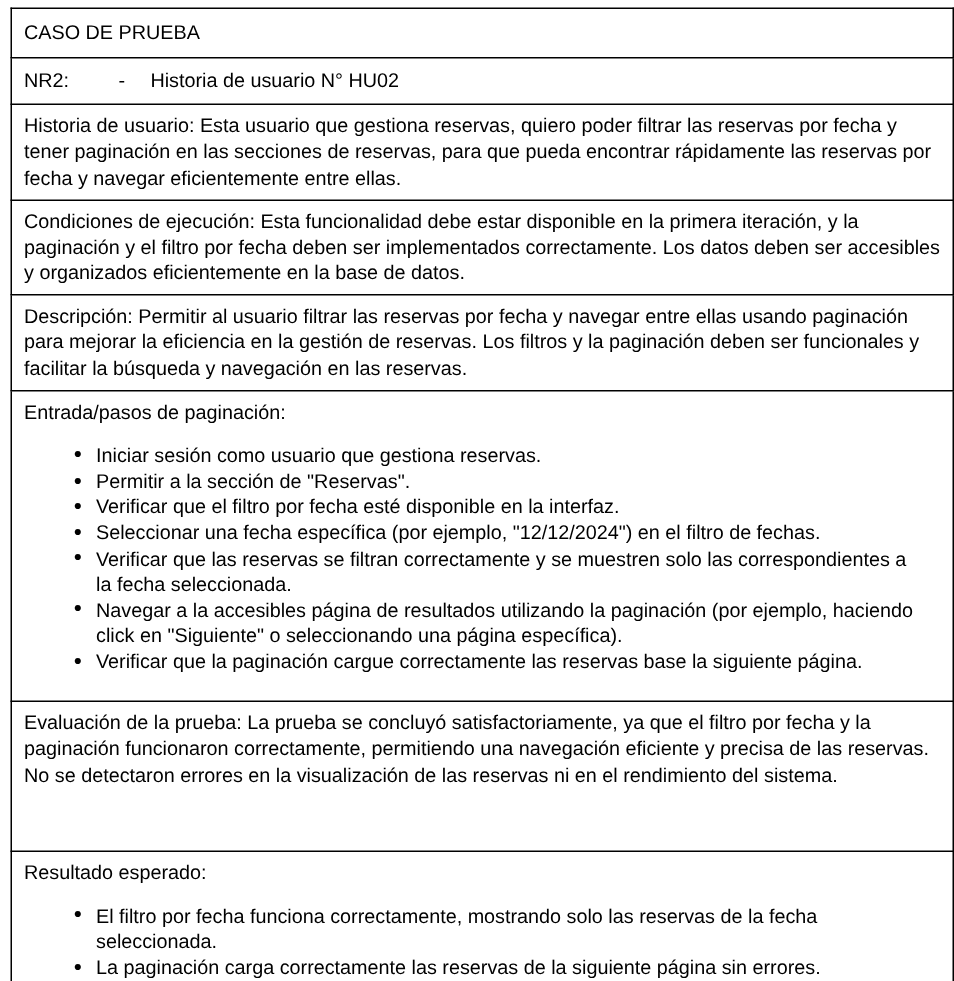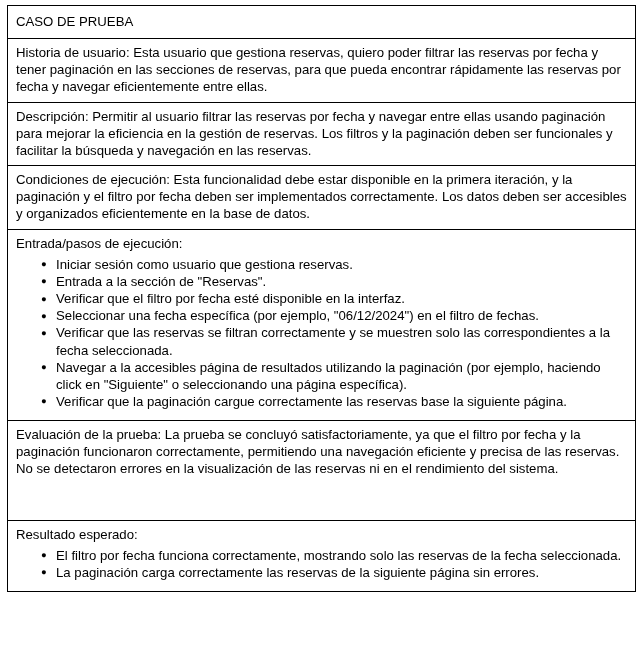--- a/index.html
+++ b/index.html
@@ -43,21 +43,21 @@
   .id-line {
     display: block;
     white-space: pre;
   }
   .para {
     display: block;
     margin: 0;
     text-align: left;
   }
   ul.steps {
-    margin: 4px;
+    margin: 12px;
     padding: 0;
     list-style: none;
   }
   ul.steps li {
     position: relative;
     padding-left: 36px;
     margin: 0;
     line-height: 1.30;
   }
   ul.steps li::before {
@@ -74,43 +74,48 @@
 <body>
 
 <div class="page">
   <table class="testcase-table">
     <tbody>
       <tr class="row-title">
         <td>
           <span class="para">CASO DE PRUEBA</span>
         </td>
       </tr>
+      <tr class="row-id">
+        <td>
+          <span class="id-line">NR2:   -  Historia de usuario N° HU02</span>
+        </td>
+      </tr>
       <tr>
         <td>
           <span class="para">Historia de usuario: Esta usuario que gestiona reservas, quiero poder filtrar las reservas por fecha y tener paginación en las secciones de reservas, para que pueda encontrar rápidamente las reservas por fecha y navegar eficientemente entre ellas.</span>
+        </td>
+      </tr>
+      <tr>
+        <td>
+          <span class="para">Condiciones de ejecución: Esta funcionalidad debe estar disponible en la primera iteración, y la paginación y el filtro por fecha deben ser implementados correctamente. Los datos deben ser accesibles y organizados eficientemente en la base de datos.</span>
         </td>
       </tr>
       <tr>
         <td>
           <span class="para">Descripción: Permitir al usuario filtrar las reservas por fecha y navegar entre ellas usando paginación para mejorar la eficiencia en la gestión de reservas. Los filtros y la paginación deben ser funcionales y facilitar la búsqueda y navegación en las reservas.</span>
         </td>
       </tr>
       <tr>
         <td>
-          <span class="para">Condiciones de ejecución: Esta funcionalidad debe estar disponible en la primera iteración, y la paginación y el filtro por fecha deben ser implementados correctamente. Los datos deben ser accesibles y organizados eficientemente en la base de datos.</span>
-        </td>
-      </tr>
-      <tr>
-        <td>
-          <span class="para">Entrada/pasos de ejecución:</span>
+          <span class="para">Entrada/pasos de paginación:</span>
           <ul class="steps">
             <li>Iniciar sesión como usuario que gestiona reservas.</li>
-            <li>Entrada a la sección de "Reservas".</li>
+            <li>Permitir a la sección de "Reservas".</li>
             <li>Verificar que el filtro por fecha esté disponible en la interfaz.</li>
-            <li>Seleccionar una fecha específica (por ejemplo, "06/12/2024") en el filtro de fechas.</li>
+            <li>Seleccionar una fecha específica (por ejemplo, "12/12/2024") en el filtro de fechas.</li>
             <li>Verificar que las reservas se filtran correctamente y se muestren solo las correspondientes a la fecha seleccionada.</li>
             <li>Navegar a la accesibles página de resultados utilizando la paginación (por ejemplo, haciendo click en "Siguiente" o seleccionando una página específica).</li>
             <li>Verificar que la paginación cargue correctamente las reservas base la siguiente página.</li>
           </ul>
         </td>
       </tr>
       <tr>
         <td>
           <span class="para">Evaluación de la prueba: La prueba se concluyó satisfactoriamente, ya que el filtro por fecha y la paginación funcionaron correctamente, permitiendo una navegación eficiente y precisa de las reservas. No se detectaron errores en la visualización de las reservas ni en el rendimiento del sistema.</span>
           <span class="tail-space"></span>

